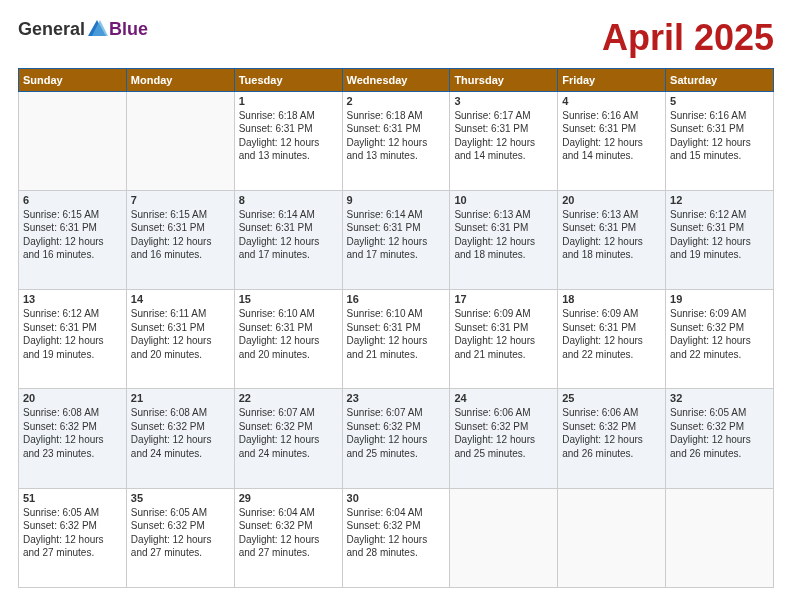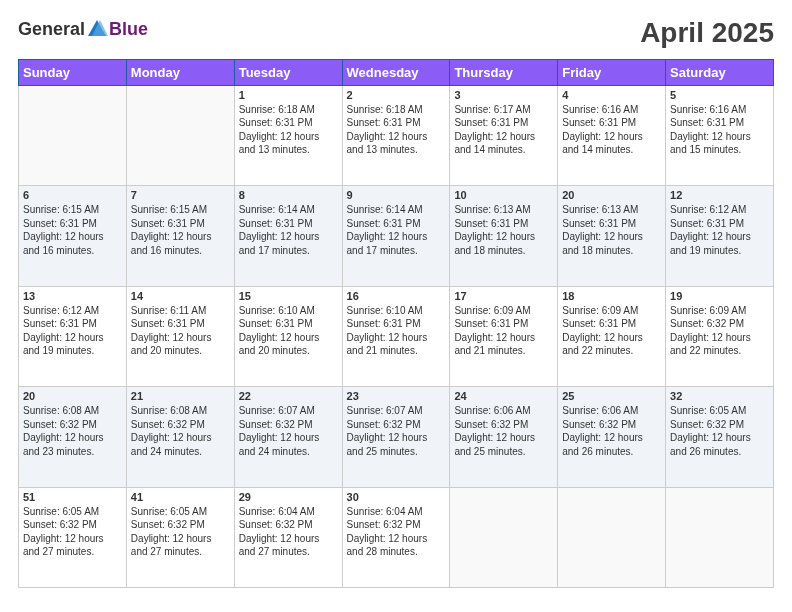--- a/index.html
+++ b/index.html
@@ -42,40 +42,40 @@
     }
     .logo-icon {
       width: 22px;
       height: 22px;
       margin: 0 1px;
     }
     .title-area {
       text-align: right;
     }
     .month-title {
-      font-size: 28px;
-      font-weight: bold;
-      color: #404040;
+      font-size: 36px;
+      font-weight: bold;
+      color: #b91c1c;
       line-height: 1.1;
     }
     .location {
       font-size: 14px;
       color: #555;
     }
     .calendar {
       flex: 1;
       border: 1px solid #ccc;
       border-collapse: collapse;
       width: 100%;
       table-layout: fixed;
     }
     .calendar th {
-      background: #8b5cf6;
+      background: #a16207;
       color: #fff;
-      font-size: 13px;
+      font-size: 11px;
       font-weight: bold;
       padding: 5px 4px;
       border: 1px solid #1a5fa0;
       text-align: left;
     }
     .calendar td {
       border: 1px solid #ccc;
       vertical-align: top;
       padding: 3px 4px;
       font-size: 9.5px;
@@ -247,21 +247,21 @@
         <span class="day-num">32</span>
         <span class="day-info">Sunrise: 6:05 AM<br>Sunset: 6:32 PM<br>Daylight: 12 hours and 26 minutes.</span>
       </td>
         </tr>
         <tr>
           <td>
         <span class="day-num">51</span>
         <span class="day-info">Sunrise: 6:05 AM<br>Sunset: 6:32 PM<br>Daylight: 12 hours and 27 minutes.</span>
       </td>
           <td>
-        <span class="day-num">41</span>
+        <span class="day-num">35</span>
         <span class="day-info">Sunrise: 6:05 AM<br>Sunset: 6:32 PM<br>Daylight: 12 hours and 27 minutes.</span>
       </td>
           <td>
         <span class="day-num">29</span>
         <span class="day-info">Sunrise: 6:04 AM<br>Sunset: 6:32 PM<br>Daylight: 12 hours and 27 minutes.</span>
       </td>
           <td>
         <span class="day-num">30</span>
         <span class="day-info">Sunrise: 6:04 AM<br>Sunset: 6:32 PM<br>Daylight: 12 hours and 28 minutes.</span>
       </td>

